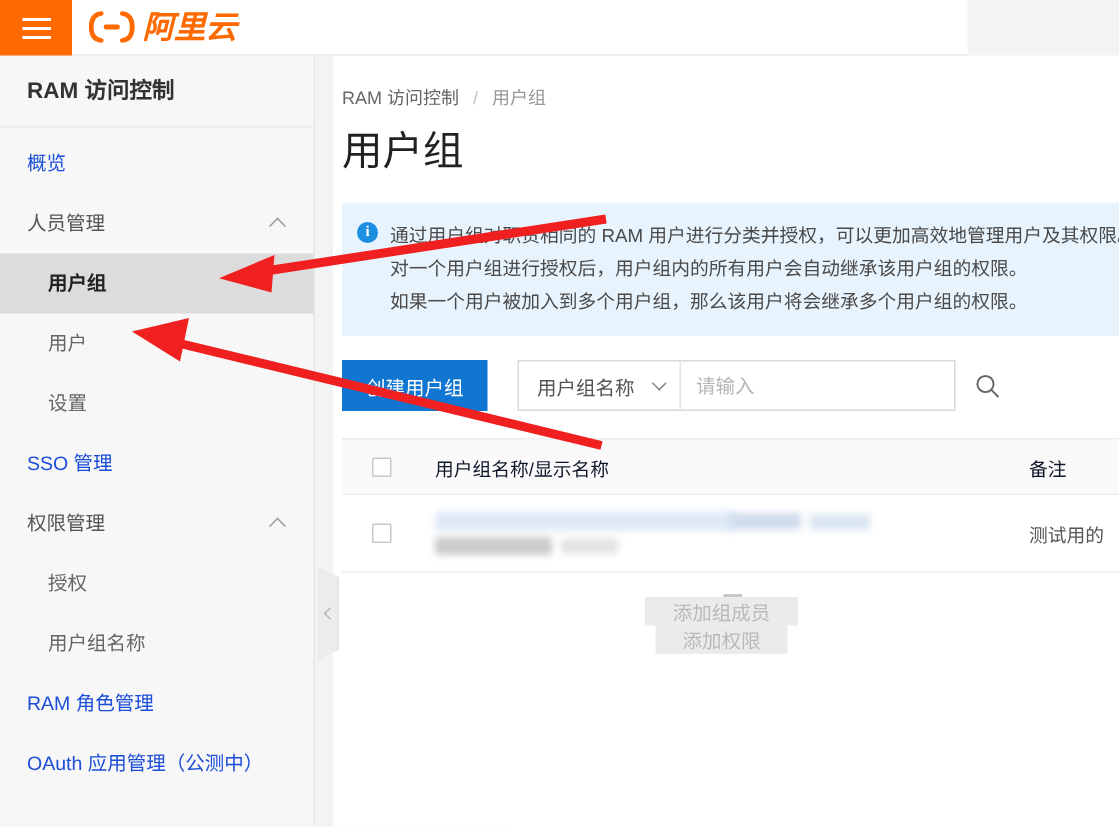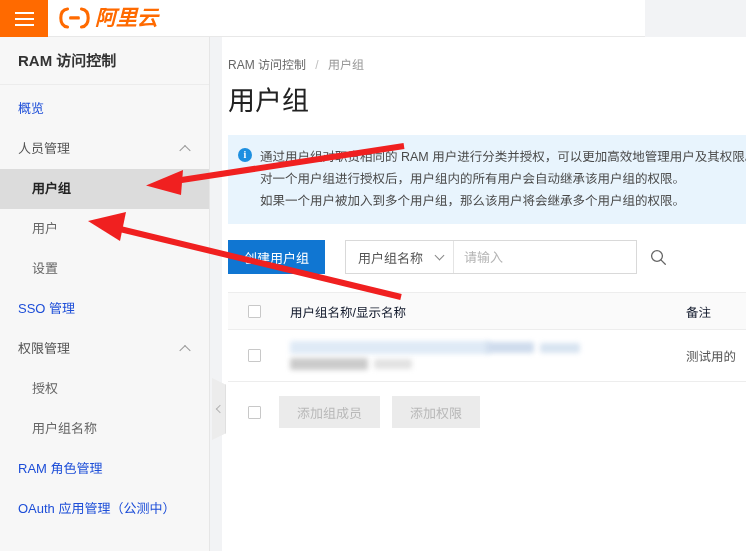--- a/index.html
+++ b/index.html
@@ -223,20 +223,21 @@
   .r2 { left: 196px; top: 3px; width: 48px; height: 11px; background: #cfdced; }
   .r3 { left: 250px; top: 4px; width: 40px; height: 10px; background: #d8e4f1; }
   .r4 { left: 0;   top: 19px; width: 78px;  height: 12px; background: #cbcbcb; }
   .r5 { left: 84px; top: 20px; width: 38px; height: 10px; background: #e2e2e2; }
 
   
   #bulk-actions {
     margin: 14px 0 0 6px;
     display: flex; align-items: center; gap: 0;
     height: 32px;
+    flex-direction: column;
   }
   #bulk-actions .chk { margin: 0 18px 0 20px; }
   .bulk-btn {
     height: 32px; padding: 0 18px;
     background: #ebebeb; color: #b9b9b9;
     font-size: 13px; border: none;
     display: flex; align-items: center; justify-content: center;
     cursor: not-allowed; margin-right: 12px;
     white-space: nowrap;
   }

